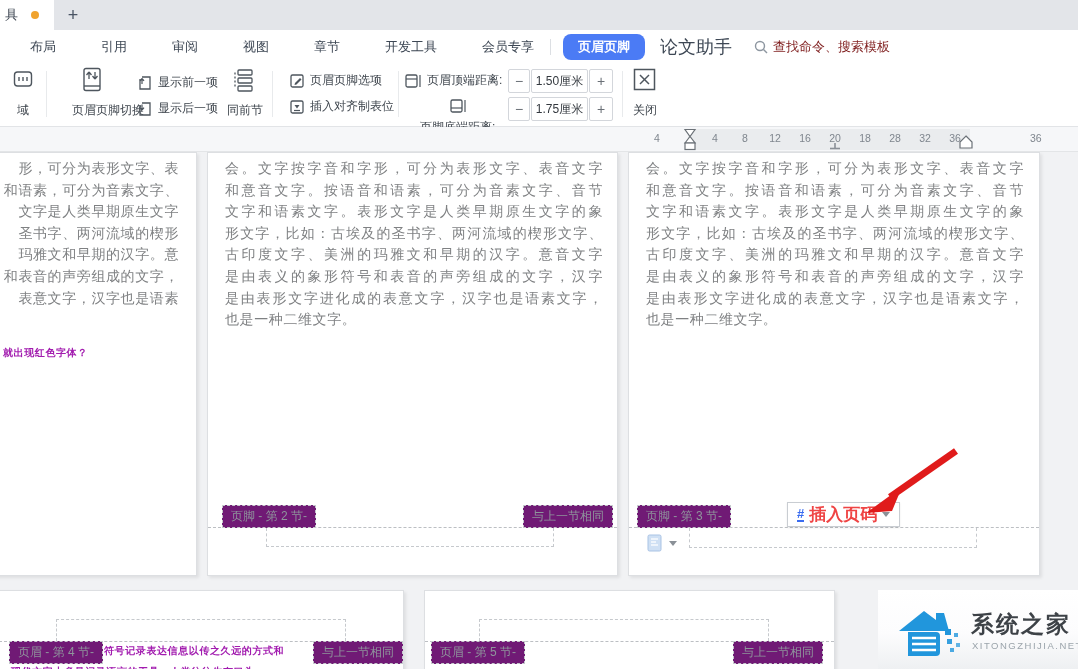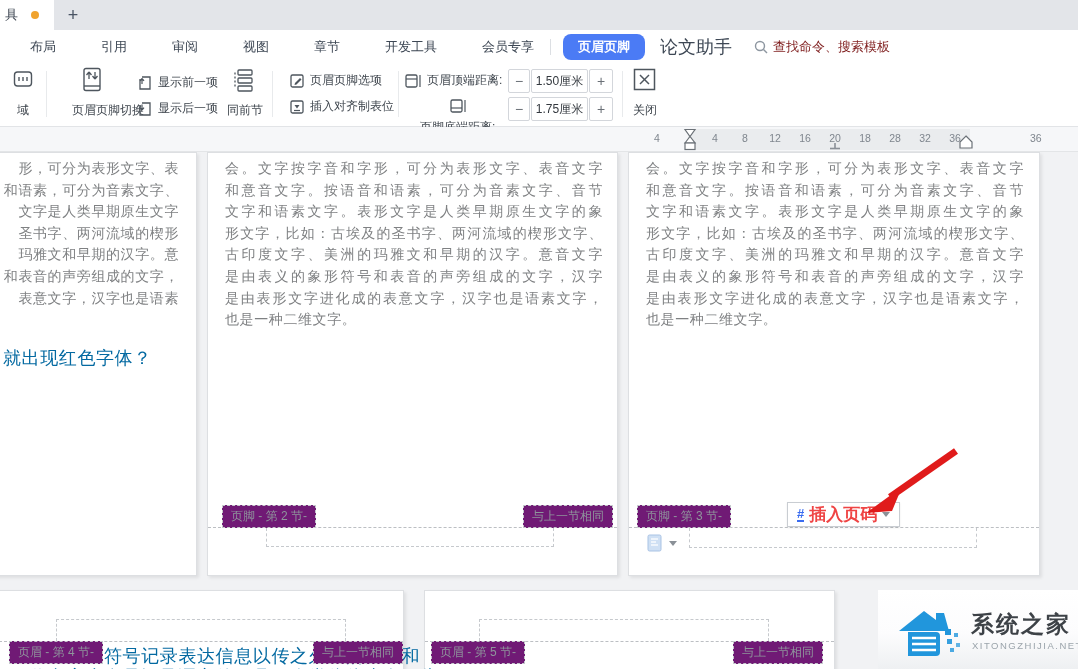--- a/index.html
+++ b/index.html
@@ -54,21 +54,21 @@
   .canvas { position:absolute; left:0; top:152px; width:1078px; height:517px; background:#f1f2f4;
     overflow:hidden; }
   .page { position:absolute; background:#fff; border:1px solid #dddfe2;
     box-shadow:2px 2px 3px rgba(0,0,0,0.08); }
   .bodytext { position:absolute; left:17px; top:5px; width:378px; }
   .bl { font-size:14px; line-height:21.6px; color:#7f8183; letter-spacing:0.6px;
     text-align:justify; text-align-last:justify; white-space:nowrap; overflow:hidden; }
   .bl:last-child { text-align-last:left; }
   .fragtext { position:absolute; right:17px; top:5px; width:360px; text-align:right; }
   .fl { font-size:14px; line-height:21.6px; color:#7f8183; letter-spacing:0.6px; white-space:nowrap; }
-  .extra-line { position:absolute; font-size:18px; color:#0369a1; letter-spacing:0.6px; white-space:nowrap; }
+  .extra-line { position:absolute; font-size:10px; color:#a21caf; letter-spacing:0.6px; white-space:nowrap;font-weight:bold; }
 
   .sect-tag { position:absolute; height:23px; background:#701a75; border:1px dashed #c6c9cd;
     color:#8f959c; font-size:12px; display:flex; align-items:center; justify-content:center;
     padding:0 8px; white-space:nowrap; z-index:3; }
   .dashline { position:absolute; left:0; width:100%; border-top:1px dashed #bcbfc3; z-index:1; }
   .dashrect { position:absolute; border:1px dashed #c6c9cd; border-top:none; z-index:1; }
   .dashrect-top { position:absolute; border:1px dashed #c6c9cd; border-bottom:none; z-index:1; }
 
   .insert-pn { position:absolute; height:25px; background:#fff; border:1px solid #c9cdd2;
     box-shadow:0 1px 2px rgba(0,0,0,0.08); display:flex; align-items:center; gap:5px;

